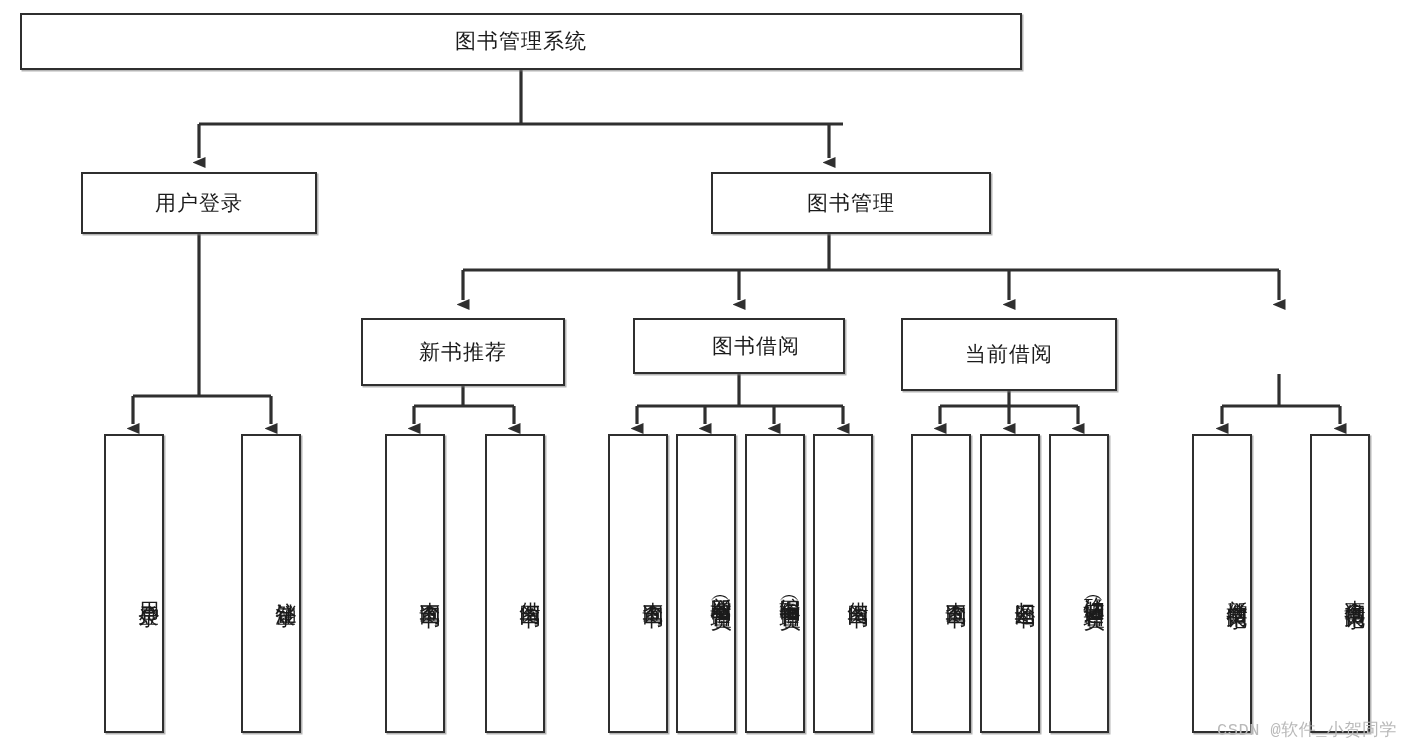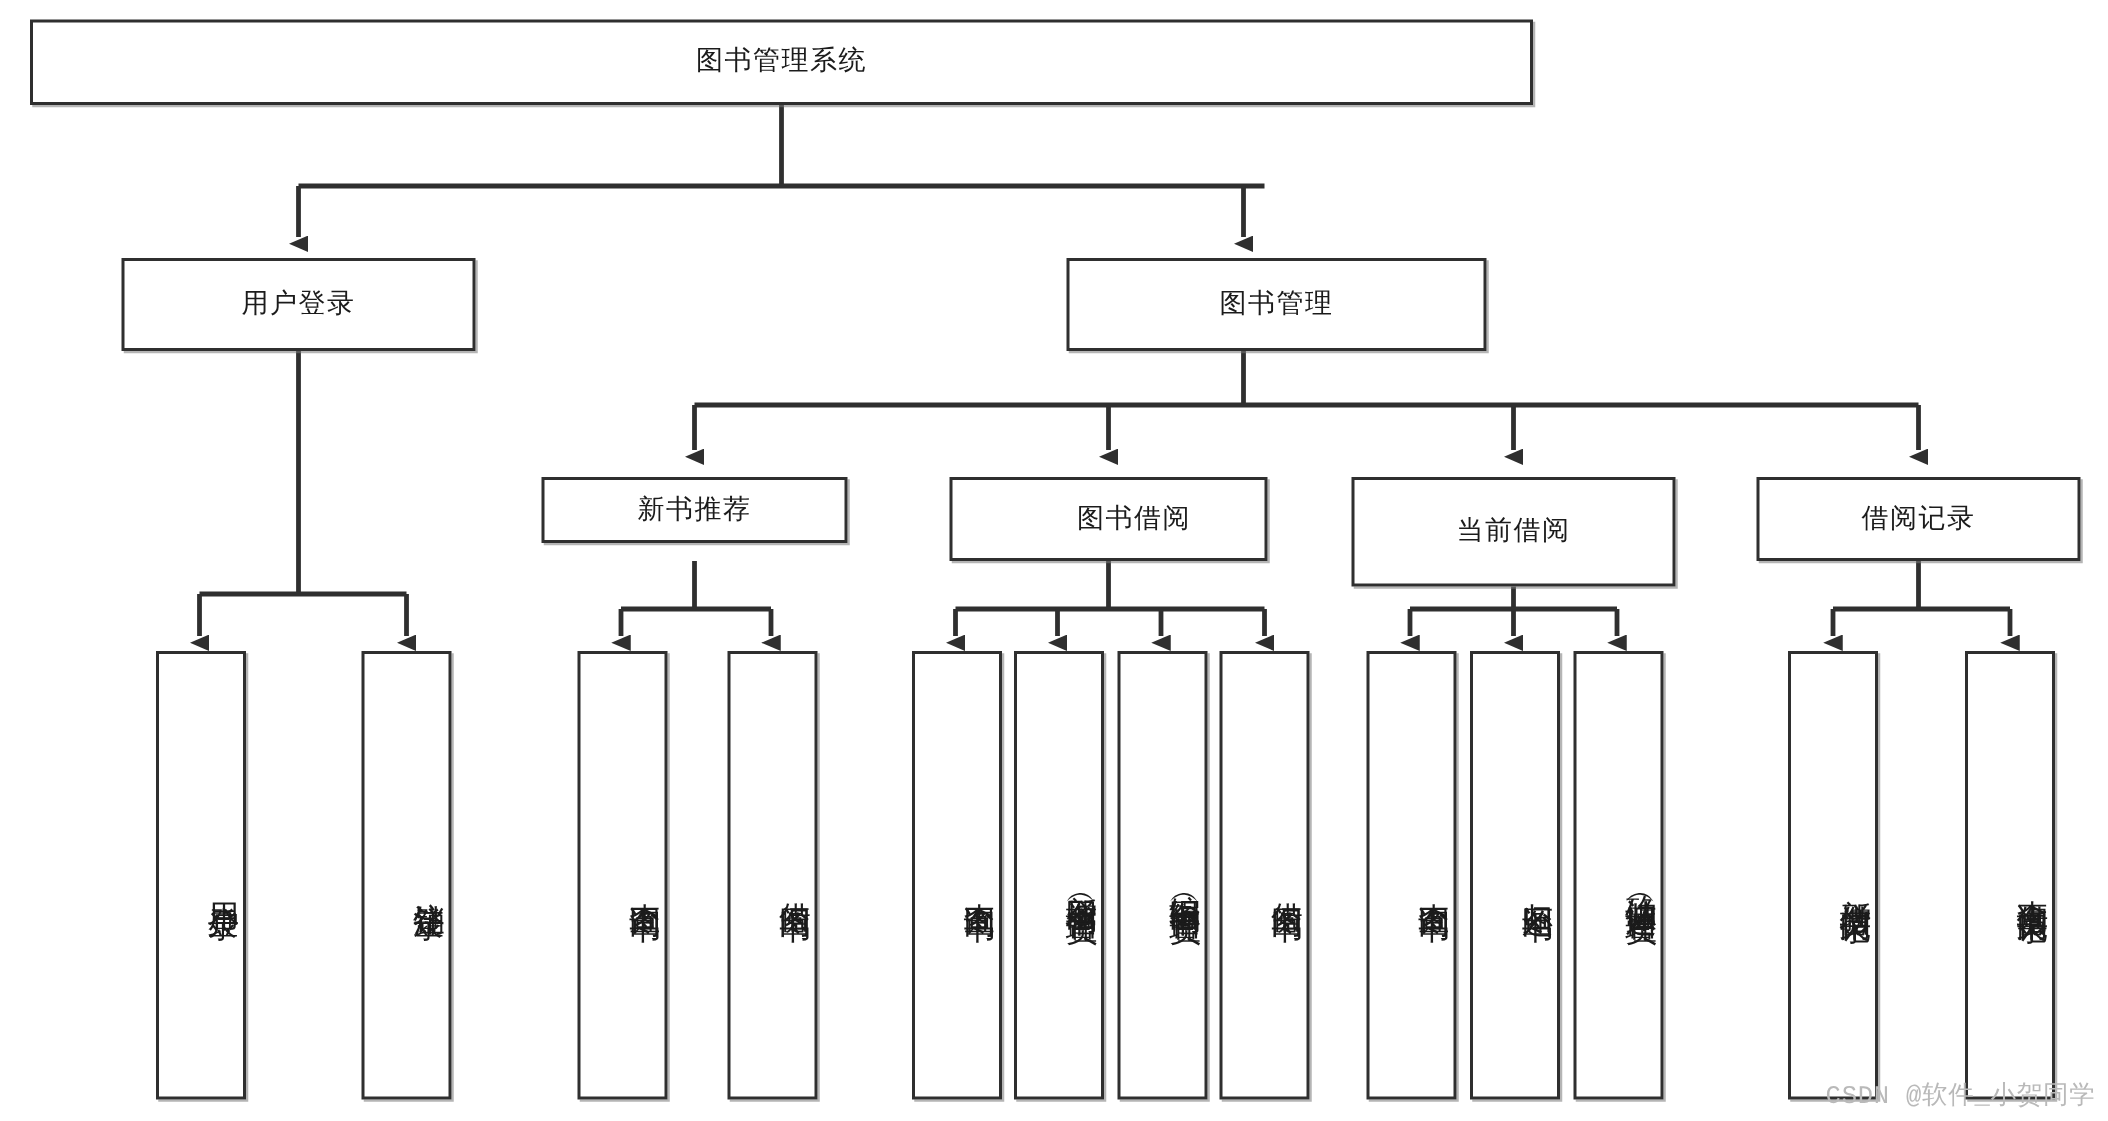--- a/index.html
+++ b/index.html
@@ -25,21 +25,21 @@
     position: absolute;
     border: 2px solid #2f2f2f;
     background: #ffffff;
     display: flex;
     align-items: center;
     justify-content: center;
     color: #1b1b1b;
     box-shadow: 1.5px 1.5px 0 rgba(120,120,120,0.55);
   }
   .node.h {
-    font-size: 18px;
+    font-size: 21px;
     line-height: 1.25;
     letter-spacing: 1px;
     white-space: nowrap;
   }
   .node.v {
     writing-mode: vertical-rl;
     text-orientation: upright;
     font-size: 21px;
     line-height: 1.32;
     letter-spacing: 2px;
@@ -123,31 +123,28 @@
     <span>图书管理系统</span>
   </div>
 
   <div class="node h" style="left:81px; top:172px; width:236px; height:62px;">
     <span>用户登录</span>
   </div>
   <div class="node h" style="left:711px; top:172px; width:280px; height:62px;">
     <span>图书管理</span>
   </div>
 
-  <div class="node h" style="left:361px; top:318px; width:204px; height:44px;">
+  <div class="node h" style="left:361px; top:318px; width:204px; height:68px;">
     <span>新书推荐</span>
   </div>
   <div class="node h" style="left:633px; top:318px; width:212px; height:56px;padding-left:34px;">
     <span>图书借阅</span>
   </div>
   <div class="node h" style="left:901px; top:318px; width:216px; height:73px;">
     <span>当前借阅</span>
-  </div>
-  <div class="node h" style="left:1171px; top:318px; width:216px; height:56px;">
-    <span>借阅记录</span>
   </div>
 
   <div class="node v" style="left:104px; top:434px; width:60px; height:299px;">
     <span>用户登录</span>
   </div>
   <div class="node v" style="left:241px; top:434px; width:60px; height:299px;">
     <span>注销登录</span>
   </div>
 
   <div class="node v" style="left:385px; top:434px; width:60px; height:299px;">

